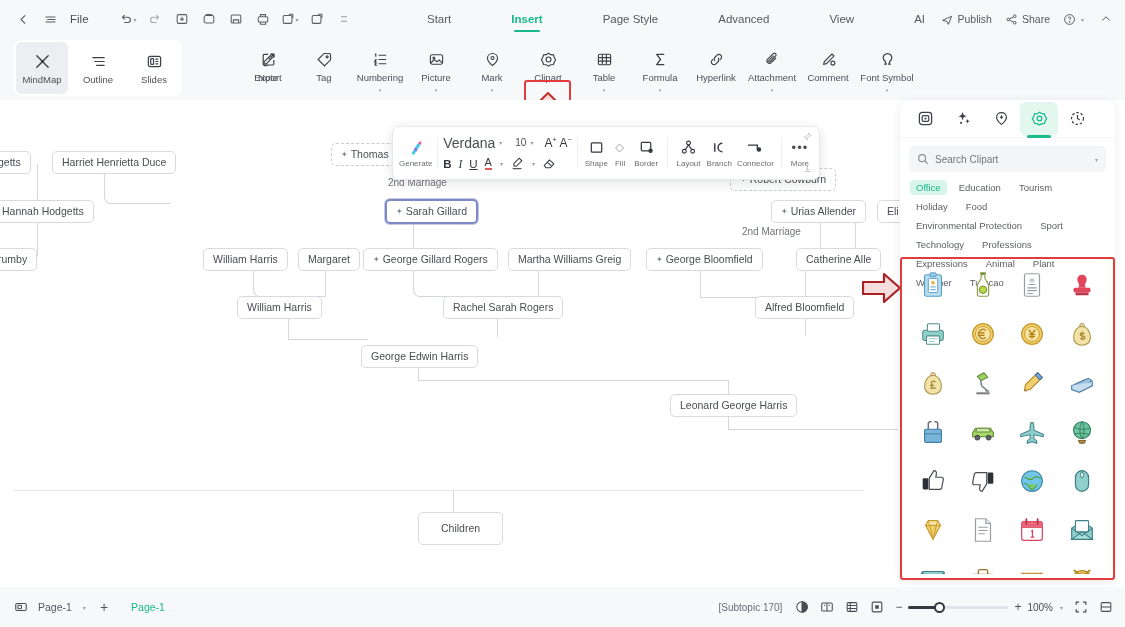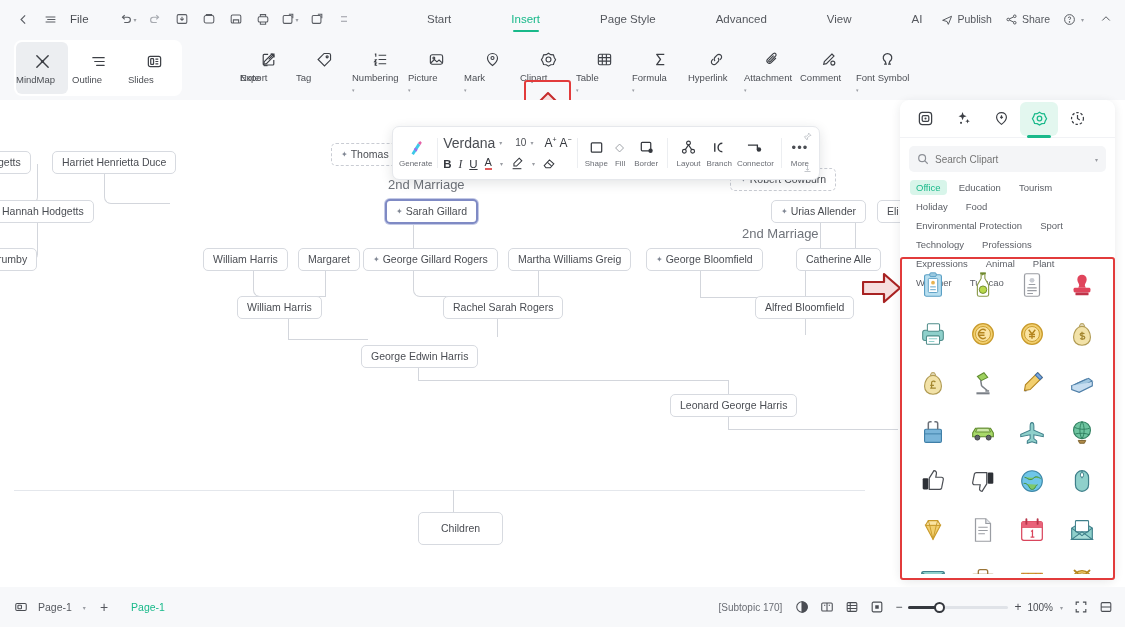--- a/index.html
+++ b/index.html
@@ -16,30 +16,30 @@
   
   .menubar { position:absolute; left:0; top:0; width:1125px; height:38px; background:#f7f8fa; display:flex; align-items:center; }
   .mb-left { display:flex; align-items:center; gap:9px; padding-left:14px; }
   .mb-ico { width:18px; height:18px; display:flex; align-items:center; justify-content:center; color:#5a5d63; font-size:13px; cursor:pointer; }
   .mb-ico svg { display:block; }
   .mb-file { font-size:11.5px; color:#4a4d53; cursor:pointer; padding:0 2px; }
   .caret { font-size:6px; color:#9a9da3; margin-left:1px; }
 
   .tabs { position:absolute; left:405px; top:0; height:38px; display:flex; align-items:center; gap:16px; }
   .tab { font-size:11.5px; color:#55585e; padding:0 22px; height:38px; line-height:38px; cursor:pointer; position:relative; }
-  .tab.active { color:#19b98a; font-weight:normal; }
+  .tab.active { color:#19b98a; font-weight:bold; }
   .tab.active::after { content:""; position:absolute; left:50%; transform:translateX(-50%); bottom:6px; width:26px; height:2.5px; background:#19b98a; border-radius:2px; }
 
   .mb-right { position:absolute; right:10px; top:0; height:38px; display:flex; align-items:center; gap:13px; }
   .mb-rbtn { display:flex; align-items:center; gap:4px; font-size:10.5px; color:#55585e; cursor:pointer; }
 
   
   .ribbon { position:absolute; left:0; top:38px; width:1125px; height:62px; background:#f7f8fa; }
   .rib-group-left { position:absolute; left:14px; top:2px; width:168px; height:56px; background:#ffffff; border-radius:8px; display:flex; align-items:center; justify-content:space-around; }
-  .ritem { width:52px; height:52px; display:flex; flex-direction:column; justify-content:center; gap:3px; cursor:pointer; border-radius:6px; position:relative; }
+  .ritem { width:52px; height:52px; display:flex; flex-direction:column; align-items:center; justify-content:center; gap:3px; cursor:pointer; border-radius:6px; position:relative; }
   .ritem.sel { background:#eceef1; }
   .ritem .glyph { height:20px; display:flex; align-items:center; justify-content:center; color:#3d4046; }
   .ritem .lbl { font-size:9.5px; color:#4c4f55; line-height:10px; }
   .ritem .dd { font-size:5px; color:#9a9da3; position:absolute; bottom:-1px; }
 
   .rib-main { position:absolute; left:240px; top:2px; display:flex; align-items:center; }
   .rib-main .ritem { width:56px; }
   .rib-export { position:absolute; right:20px; top:2px; }
 
   .highlight-box { position:absolute; left:524px; top:42px; width:47px; height:51px; border:2.5px solid #e23b3b; border-radius:3px; pointer-events:none; }
@@ -47,21 +47,21 @@
   
   .up-arrow { position:absolute; left:534px; top:92px; width:28px; height:26px; }
 
   
   .canvas { position:absolute; left:0; top:100px; width:1125px; height:487px; background:#ffffff; overflow:hidden; }
   .canvas-inner { position:absolute; inset:0; }
   .node { position:absolute; background:#ffffff; border:1px solid #d7dae0; border-radius:5px; font-size:10.5px; color:#4a4d53; padding:4px 9px; white-space:nowrap; line-height:13px; cursor:pointer; }
   .node.dashed { border:1px dashed #c9ccd3; background:transparent; }
   .node.selected { border:2px solid #7f8ac4; box-shadow:0 0 0 1px #c3c9e6; }
   .node .dot { color:#7e8592; font-size:8px; margin-right:3px; vertical-align:1px; }
-  .elabel { position:absolute; font-size:13px; color:#6f737a; white-space:nowrap; }
+  .elabel { position:absolute; font-size:10px; color:#6f737a; white-space:nowrap; }
   .conn { position:absolute; border-color:#d3d6dc; border-style:solid; border-width:0; }
 
   
   .fmtbar { position:absolute; left:392px; top:126px; width:428px; height:54px; background:#ffffff; border:1px solid #e6e8ec; border-radius:7px; box-shadow:0 3px 12px rgba(30,35,50,.13); display:flex; align-items:center; padding:0 6px; z-index:30; }
   .fb-cell { display:flex; flex-direction:column; align-items:center; justify-content:center; gap:2px; cursor:pointer; }
   .fb-lbl { font-size:8px; color:#6a6d74; line-height:9px; }
   .fb-sep { width:1px; height:30px; background:#eceef1; margin:0 5px; }
   .fb-icon { display:flex; align-items:center; justify-content:center; height:19px; color:#3d4046; }
   .fb-fontrow { display:flex; flex-direction:column; gap:1px; }
   .fb-r1 { display:flex; align-items:center; gap:3px; height:20px; }

